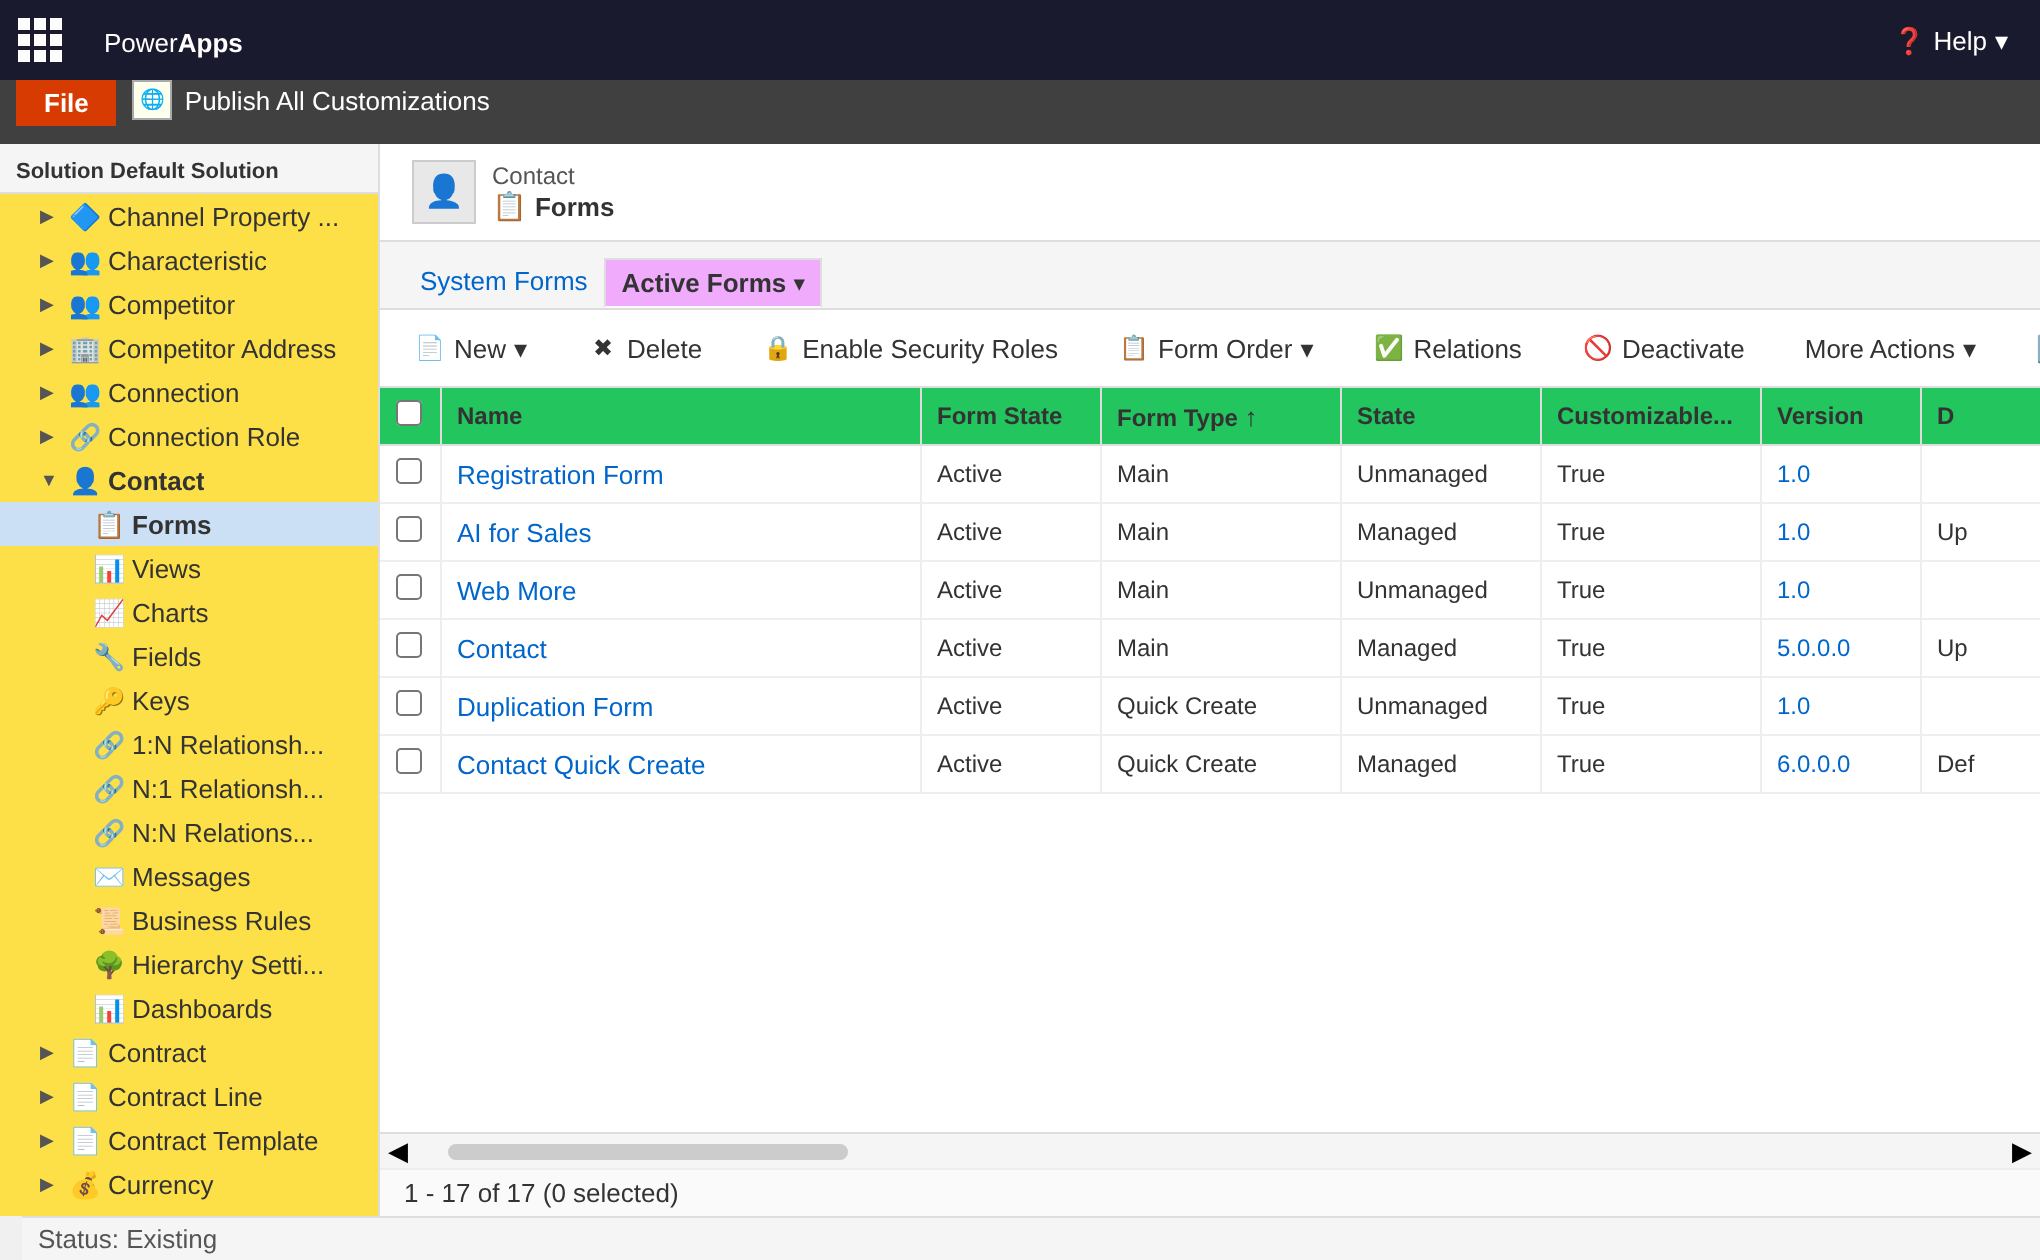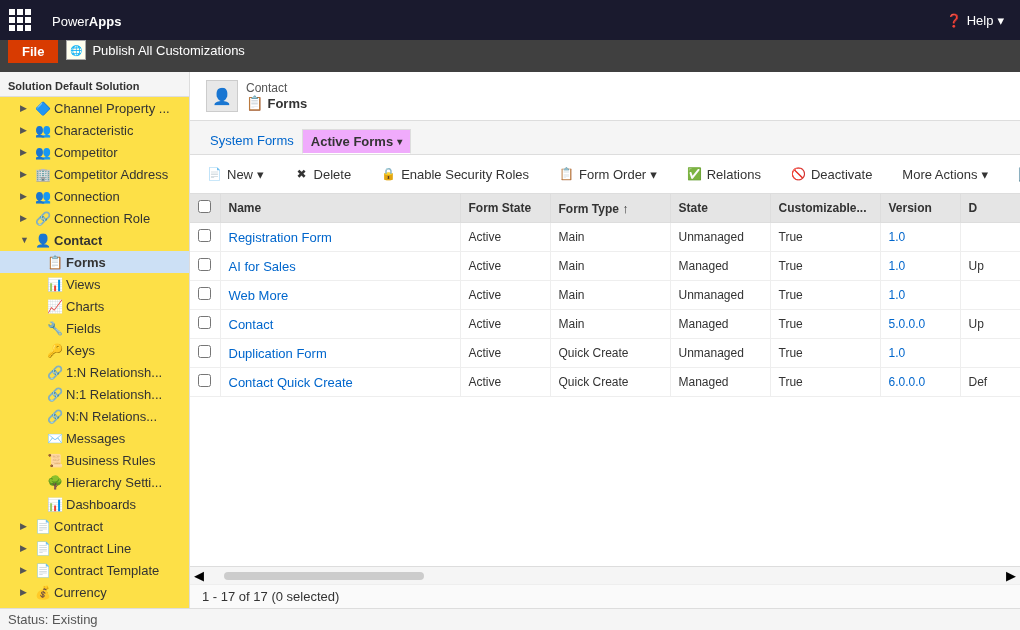--- a/index.html
+++ b/index.html
@@ -53,41 +53,41 @@
 
     
     .toolbar { display: flex; align-items: center; padding: 6px 8px; border-bottom: 1px solid #ddd; gap: 2px; flex-shrink: 0; background: white; }
     .toolbar-btn { display: flex; align-items: center; gap: 4px; padding: 4px 8px; border: 1px solid transparent; cursor: pointer; font-size: 12px; color: #333; background: white; white-space: nowrap; }
     .toolbar-separator { width: 1px; height: 20px; background: #ccc; margin: 0 4px; }
     .toolbar-icon { width: 16px; height: 16px; display: flex; align-items: center; justify-content: center; font-size: 12px; }
 
     
     .table-area { flex: 1; overflow: auto; }
     table { width: 100%; border-collapse: collapse; }
-    thead tr { background: #e5e5e5; }
+    thead tr { background: #22c55e; }
     th { padding: 6px 8px; text-align: left; border-bottom: 1px solid #ddd; border-right: 1px solid #ddd; font-weight: 600; font-size: 12px; color: #333; white-space: nowrap; cursor: pointer; user-select: none; }
     th:last-child { border-right: none; }
     td { padding: 6px 8px; border-bottom: 1px solid #eee; border-right: 1px solid #eee; font-size: 12px; color: #333; white-space: nowrap; }
     td:last-child { border-right: none; }
     .td-link { color: #0066cc; cursor: pointer; text-decoration: none; }
     .col-check { width: 30px; }
     .col-name { min-width: 180px; }
     .col-state { width: 90px; margin-left: 36px; }
     .col-type { width: 120px; }
     .col-status { width: 100px; }
     .col-custom { width: 110px; }
     .col-version { width: 80px; }
     .col-desc { width: 60px; }
 
     
     .hscroll-bar { height: 18px; background: #f5f5f5; border-top: 1px solid #ddd; display: flex; align-items: center; padding: 0 4px; }
     .hscroll-inner { height: 8px; background: #ccc; border-radius: 4px; width: 200px; margin-left: 20px; }
 
     
-    .status-bar { background: #f5f5f5; border-top: 1px solid #ddd; padding: 3px 8px; font-size: 11px; color: #555; display: flex; align-items: center; }
+    .status-bar { background: #f5f5f5; border-top: 1px solid #ddd; padding: 3px 8px; font-size: 11px; color: #555; display: flex; align-items: center; margin-left: 11px; }
     .summary-bar { padding: 4px 12px; font-size: 12px; color: #333; background: #fafafa; border-top: 1px solid #eee; }
   </style>
 </head>
 <body>
 
 <div class="top-bar">
   <div class="waffle-icon">
     <div class="waffle-grid">
       <div class="waffle-cell"></div>
         <div class="waffle-cell"></div>

